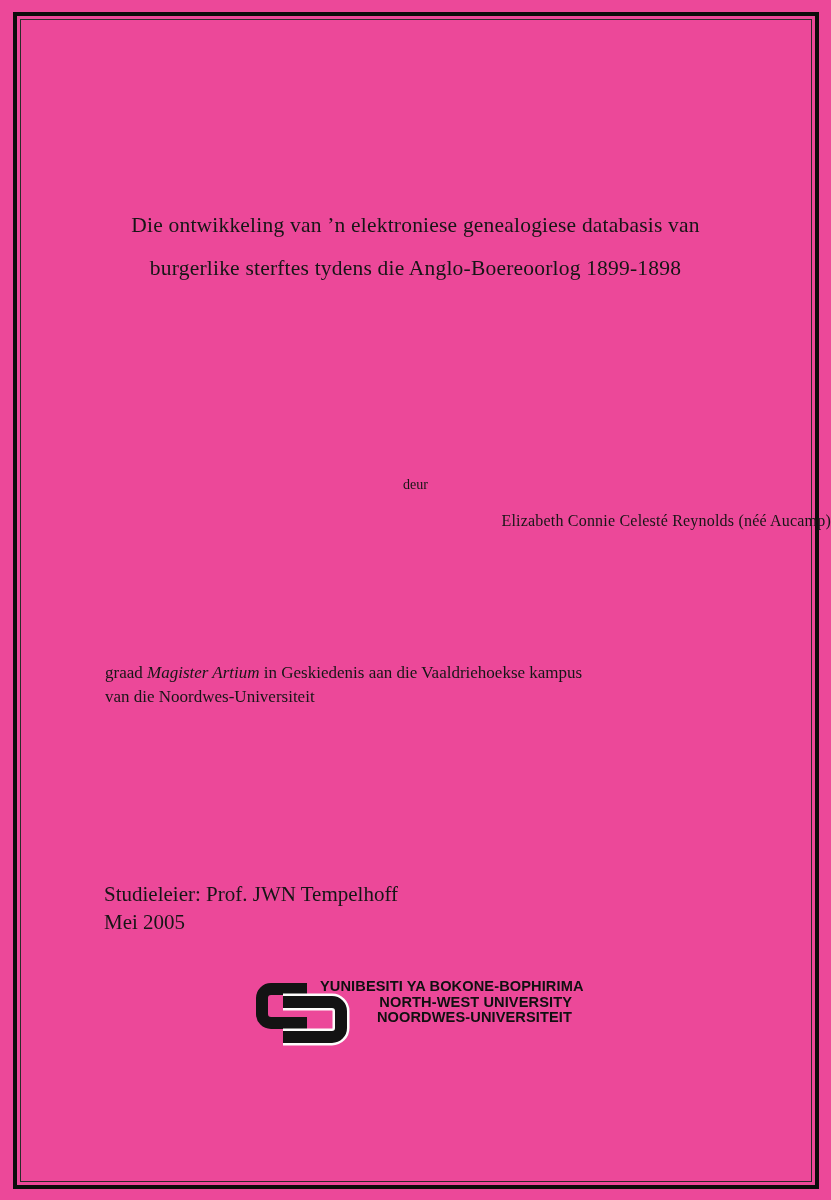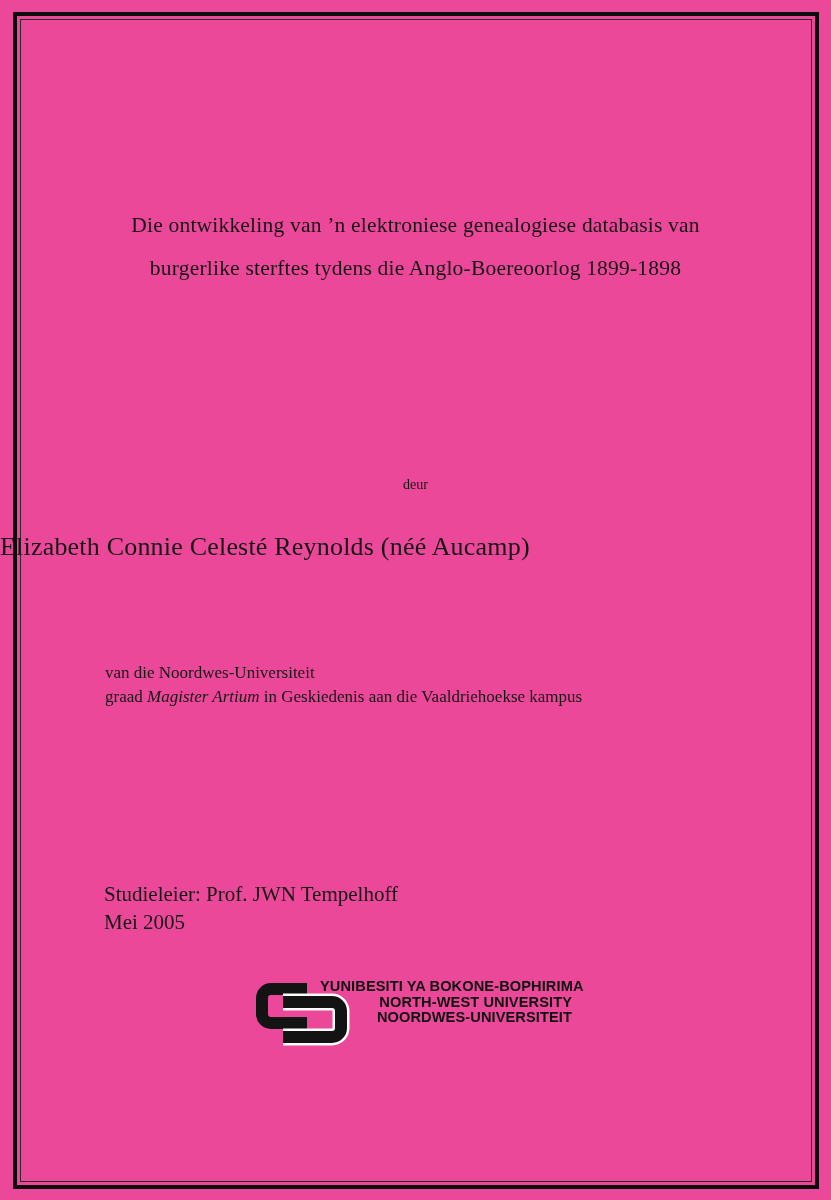--- a/index.html
+++ b/index.html
@@ -35,23 +35,23 @@
   .title-line { display: block; }
   .byline {
     position: absolute;
     left: 0; right: 0; top: 432px;
     text-align: center;
     font-size: 14px;
     margin-top: 45px;
   }
   .author-line {
     position: absolute;
-    left: 0; right: 0; top: 532px;
-    text-align: left;
-    font-size: 26px;
+    left: 0; right: 0; top: 512px;
+    text-align: right;
+    font-size: 16px;
     letter-spacing: 0.2px;
   }
   .statement {
     position: absolute;
     left: 105px; top: 661px;
     width: 636px;
     font-size: 17px;
     line-height: 23.5px;
   }
   .statement-line { display: block; }
@@ -96,22 +96,22 @@
   <h1 class="title-block">
     <span class="title-line">Die ontwikkeling van ’n elektroniese genealogiese databasis van</span>
     <span class="title-line">burgerlike sterftes tydens die Anglo-Boereoorlog 1899-1898</span>
   </h1>
 
   <div class="byline">deur</div>
 
   <div class="author-line">Elizabeth Connie Celesté Reynolds (néé Aucamp)</div>
 
   <div class="statement">
+    <span class="statement-line"><span>graad </span><span class="italic">Magister Artium</span><span> in Geskiedenis aan die Vaaldriehoekse kampus</span></span>
     <span class="statement-line">van die Noordwes-Universiteit</span>
-    <span class="statement-line"><span>graad </span><span class="italic">Magister Artium</span><span> in Geskiedenis aan die Vaaldriehoekse kampus</span></span>
   </div>
 
   <div class="supervisor-block">
     <span class="supervisor-line">Studieleier: Prof. JWN Tempelhoff</span>
     <span class="date-line">Mei 2005</span>
   </div>
 
   <div class="logo-lockup">
     <svg class="logo-mark" width="100" height="70" viewBox="0 0 100 70" aria-hidden="true">
 

